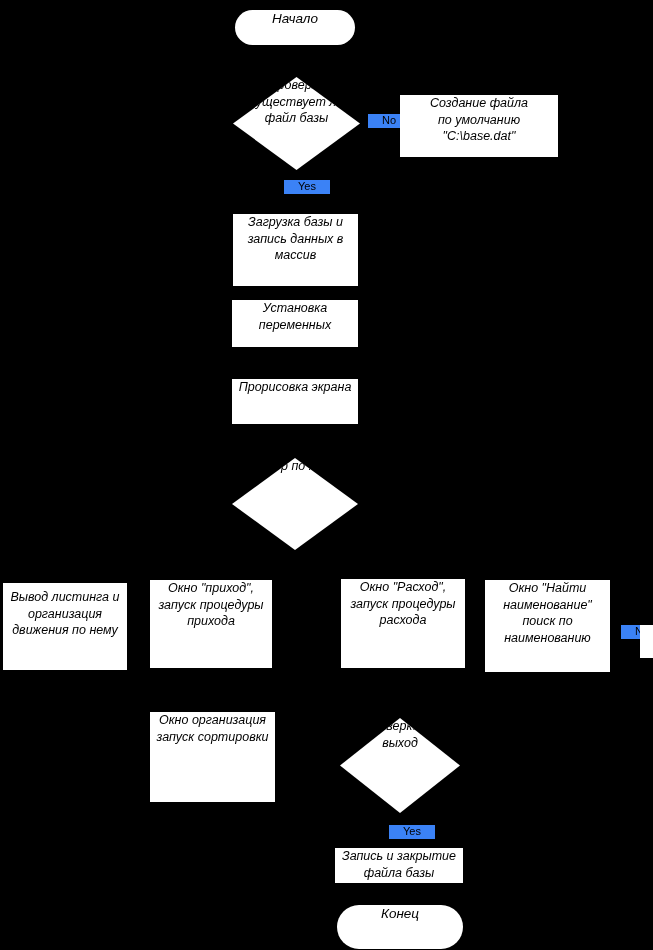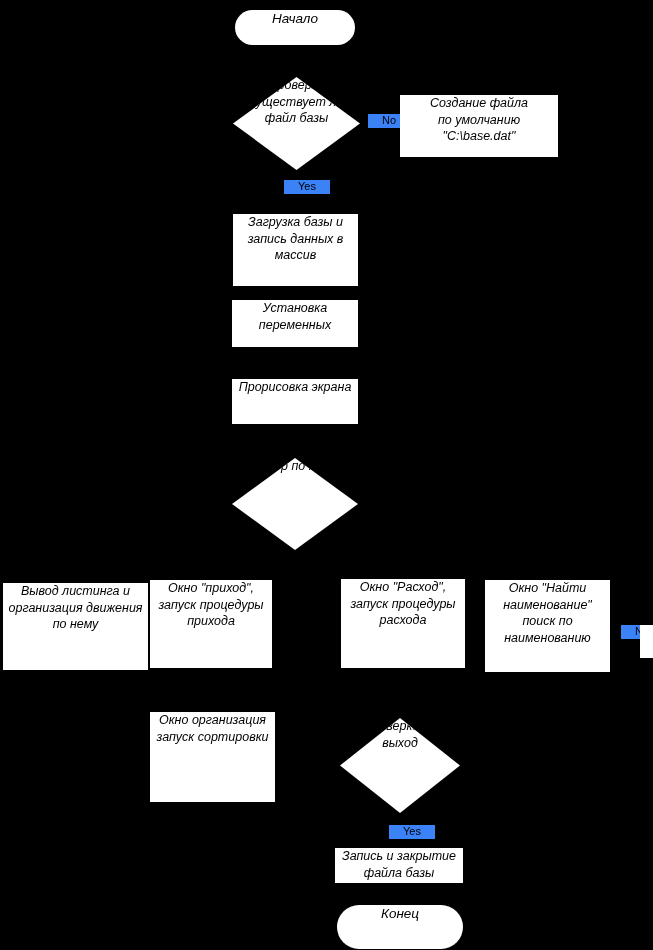--- a/index.html
+++ b/index.html
@@ -39,21 +39,21 @@
   
   #n-start       { left: 235px; top: 10px;  width: 120px; height: 35px; }
   #n-check-file  { left: 233px; top: 77px;  width: 127px; height: 93px; padding: 0 14px; }
   #chip-no-1     { left: 368px; top: 114px; }
   #n-create-file { left: 400px; top: 95px;  width: 158px; height: 62px; padding: 0 26px; }
   #chip-yes-1    { left: 284px; top: 180px; }
   #n-load-base   { left: 233px; top: 214px; width: 125px; height: 72px; padding: 0 5px; }
   #n-set-vars    { left: 232px; top: 300px; width: 126px; height: 47px; padding: 0 5px; }
   #n-draw-screen { left: 232px; top: 379px; width: 126px; height: 45px; padding: 0 2px; }
   #n-menu        { left: 232px; top: 458px; width: 126px; height: 92px; }
-  #n-listing     { left: 3px;   top: 583px; width: 145px; height: 87px; padding: 0 5px; }
+  #n-listing     { left: 3px;   top: 583px; width: 124px; height: 87px; padding: 6px 5px; }
   #n-prihod      { left: 150px; top: 580px; width: 122px; height: 88px; padding: 0 6px; }
   #n-rashod      { left: 341px; top: 579px; width: 124px; height: 89px; padding: 0 7px; }
   #n-find        { left: 485px; top: 580px; width: 125px; height: 92px; padding: 0 8px; }
   #chip-no-2     { left: 621px; top: 625px; }
   #edge-sliver   { left: 640px; top: 625px; width: 13px;  height: 33px; }
   #n-sort        { left: 150px; top: 712px; width: 125px; height: 90px; padding: 0 4px; }
   #n-check-exit  { left: 340px; top: 718px; width: 120px; height: 95px; padding: 0 12px; }
   #chip-yes-2    { left: 389px; top: 825px; }
   #n-write-close { left: 335px; top: 848px; width: 128px; height: 35px; padding: 0 6px; }
   #n-end         { left: 337px; top: 905px; width: 126px; height: 44px; border-radius: 22px; }

